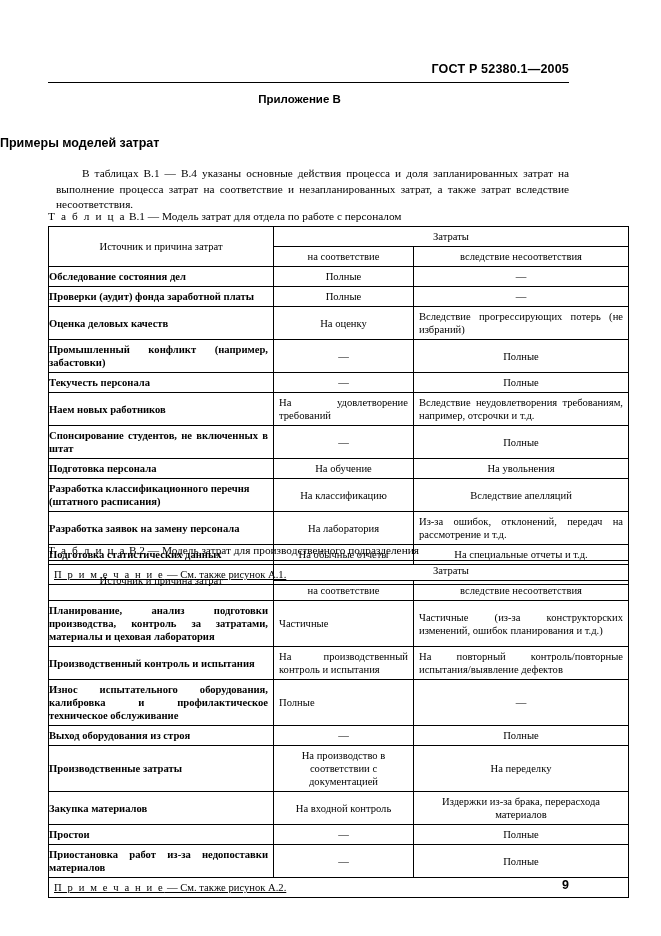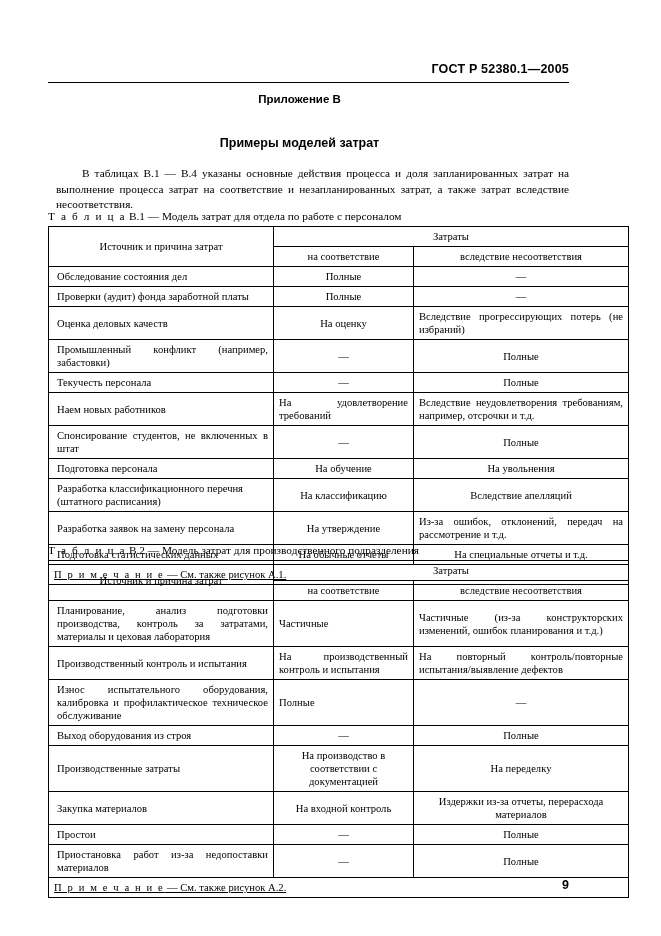--- a/index.html
+++ b/index.html
@@ -50,21 +50,21 @@
     line-height: 15px;
   }
   .annex-sub {
     font-weight: bold;
     font-size: 11.5px;
   }
   .main-title {
     position: absolute;
     left: 0; right: 0;
     top: 136px;
-    text-align: center;
+    text-align: left;
     font-family: "Liberation Sans", sans-serif;
     font-weight: bold;
     font-size: 12.5px;
   }
   .intro {
     position: absolute;
     left: 48px;
     right: 30px;
     top: 166px;
     font-size: 11.3px;
@@ -95,21 +95,22 @@
     border: 0.8px solid #000;
     padding: 3px 5px;
     vertical-align: middle;
     font-weight: normal;
   }
   table.costs .hdr-center {
     text-align: center;
   }
   table.costs td.src {
     text-align: left;
-    padding-left: 8px;
+    padding-left: 0;
+    font-weight: bold;
   }
   table.costs td.ctr {
     text-align: center;
   }
   table.costs td.just {
     text-align: justify;
   }
   .note-row td {
     text-align: left;
     padding-left: 10px;
@@ -209,21 +210,21 @@
         <td class="ctr">На обучение</td>
         <td class="ctr">На увольнения</td>
       </tr>
       <tr>
         <td class="src">Разработка классификационного перечня (штатного расписания)</td>
         <td class="ctr">На классификацию</td>
         <td class="ctr">Вследствие апелляций</td>
       </tr>
       <tr>
         <td class="src">Разработка заявок на замену персонала</td>
-        <td class="ctr">На утверждение</td>
+        <td class="ctr">На лаборатория</td>
         <td class="just">Из-за ошибок, отклонений, передач на рассмотрение и т.д.</td>
       </tr>
       <tr>
         <td class="src">Подготовка статистических данных</td>
         <td class="ctr">На обычные отчеты</td>
         <td class="ctr">На специальные отчеты и т.д.</td>
       </tr>
       <tr class="note-row">
         <td colspan="3">
           <span class="note-sp">П р и м е ч а н и е</span>
@@ -276,21 +277,21 @@
         <td class="ctr">Полные</td>
       </tr>
       <tr>
         <td class="src">Производственные затраты</td>
         <td class="ctr">На производство в соответствии с документацией</td>
         <td class="ctr">На переделку</td>
       </tr>
       <tr>
         <td class="src">Закупка материалов</td>
         <td class="ctr">На входной контроль</td>
-        <td class="ctr">Издержки из-за отчеты, перерасхода материалов</td>
+        <td class="ctr">Издержки из-за брака, перерасхода материалов</td>
       </tr>
       <tr>
         <td class="src">Простои</td>
         <td class="ctr">—</td>
         <td class="ctr">Полные</td>
       </tr>
       <tr>
         <td class="src just">Приостановка работ из-за недопоставки материалов</td>
         <td class="ctr">—</td>
         <td class="ctr">Полные</td>

